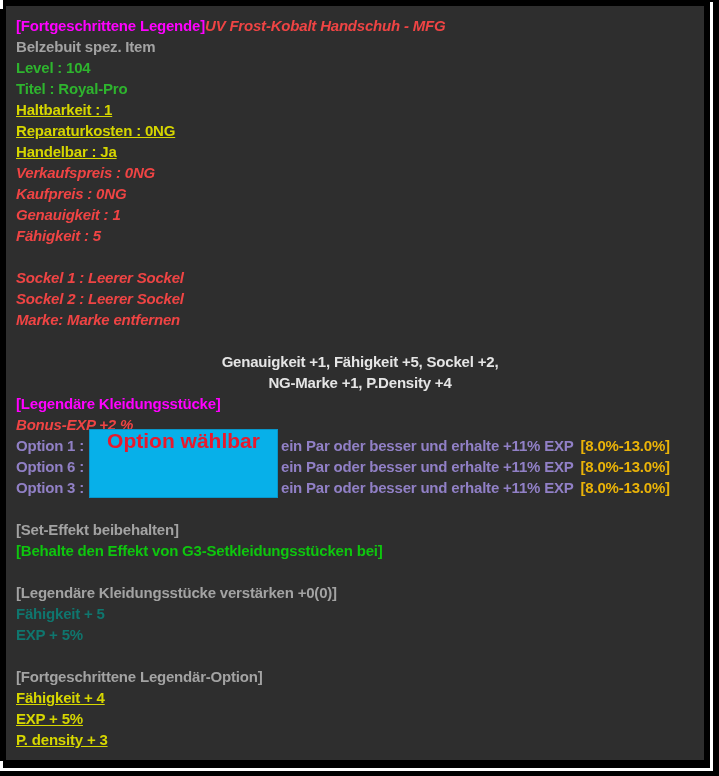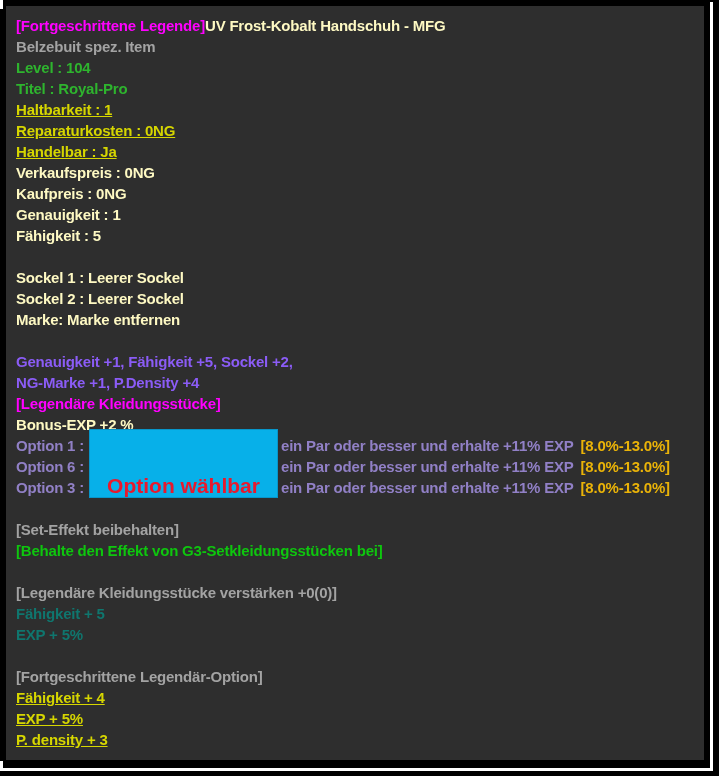--- a/index.html
+++ b/index.html
@@ -46,38 +46,38 @@
     font-size: 15px;
     letter-spacing: -0.2px;
     white-space: pre;
     position: relative;
   }
   .t-tag { }
   .opt-suffix { position: absolute; left: 265px; top: 0; }
   .opt-range { margin-left: 7px; }
 
   .c-magenta { color: #ff00ff; }
-  .c-white   { color: #fef9c3; }
+  .c-white   { color: #ef4444; font-style: italic; }
   .c-orange  { color: #a3a3a3; }
   .c-green   { color: #2eb42e; }
   .c-bgreen  { color: #0ec60e; }
   .c-yellow  { color: #d6d600; text-decoration: underline; }
-  .c-salmon  { color: #8b5cf6; }
+  .c-salmon  { color: #e5e5e5; text-align: center; }
   .c-purple  { color: #9180c6; }
   .c-gold    { color: #eab308; }
   .c-blue    { color: #0f766e; }
 
   .overlay-box {
     position: absolute;
     left: 83px; top: 423px;
     width: 189px; height: 69px;
     background: #07b0e9;
     box-shadow: inset 0 0 0 1px rgba(10, 120, 165, 0.45);
     display: flex;
-    align-items: flex-end;
+    align-items: flex-start;
     justify-content: center;
     color: #e8192d;
     font-size: 21px;
     letter-spacing: 0;
     z-index: 5;
   }
 </style>
 </head>
 <body>
 

